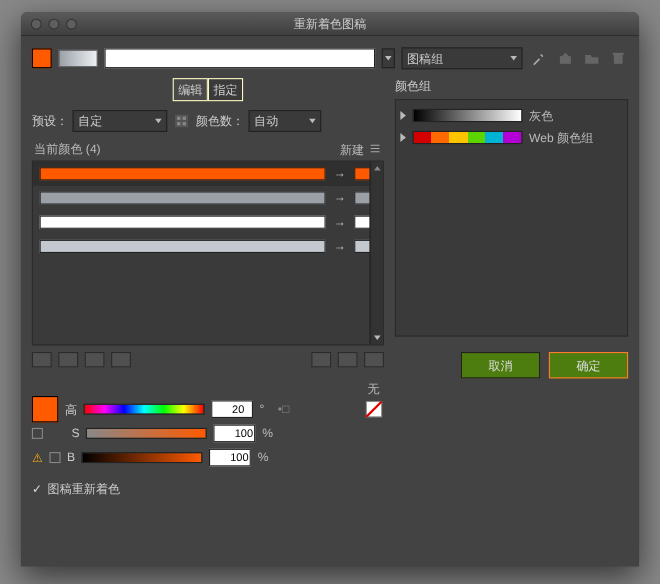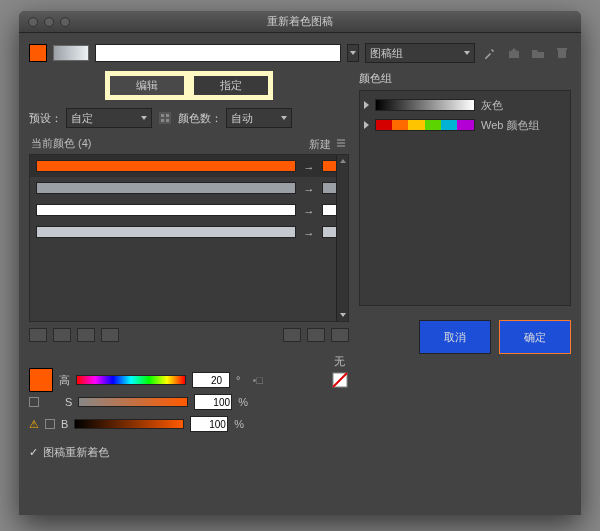--- a/index.html
+++ b/index.html
@@ -18,21 +18,21 @@
   .longfield { flex: 1; height: 18px; background: #fff; border: 1px solid #222; }
   .dd { width: 12px; height: 18px; background: #3a3a3a; border: 1px solid #222; display: flex; align-items: center; justify-content: center; }
   .tri { width: 0; height: 0; border-left: 3px solid transparent; border-right: 3px solid transparent; border-top: 4px solid #bbb; }
   .select { height: 20px; background: #3a3a3a; border: 1px solid #222; display: flex; align-items: center; padding: 0 4px; gap: 4px; color: #ccc; }
   .select .tri { margin-left: auto; }
   .iconbtn { width: 18px; height: 18px; display: flex; align-items: center; justify-content: center; color: #888; }
   .main { display: flex; gap: 10px; margin-top: 6px; }
   .left { width: 320px; }
   .right { flex: 1; }
   .tabs { display: flex; justify-content: center; gap: 0; margin-bottom: 8px; }
-  .tab { padding: 2px 26px; background: #3a3a3a; border: 5px solid #fef9c3; color: #ccc; }
+  .tab { padding: 2px 4px; background: #3a3a3a; border: 1px solid #fef9c3; color: #ccc; }
   .tab.inactive { background: #494949; }
   .presetrow { display: flex; align-items: center; gap: 4px; margin-bottom: 6px; }
   .label { color: #ccc; }
   .listhdr { display: flex; justify-content: space-between; align-items: center; padding: 0 2px; }
   .list { border: 1px solid #2a2a2a; background: #3a3a3a; height: 168px; margin-top: 2px; position: relative; }
   .lrow { display: flex; align-items: center; height: 22px; padding: 0 4px 0 6px; gap: 6px; }
   .lrow:first-child { background: #2f2f2f; }
   .cbar { height: 12px; flex: 1; border: 1px solid #222; }
   .arrow { color: #ccc; width: 14px; text-align: center; }
   .tgt { width: 22px; height: 12px; border: 1px solid #222; }
@@ -50,21 +50,21 @@
   .numfield { width: 34px; height: 16px; background: #fff; color: #000; border: 1px solid #222; font-size: 10px; padding: 0 18px; display: flex; align-items: center; }
   .cube { width: 10px; height: 10px; border: 1px solid #888; }
   .rightlbl { color: #ccc; margin-bottom: 4px; }
   .grplist { border: 1px solid #2a2a2a; background: #3a3a3a; height: 216px; padding: 4px; }
   .grprow { display: flex; align-items: center; gap: 6px; height: 20px; }
   .caret { width: 0; height: 0; border-top: 4px solid transparent; border-bottom: 4px solid transparent; border-left: 5px solid #bbb; }
   .grbar { width: 100px; height: 12px; border: 1px solid #222; }
   .gray { background: linear-gradient(90deg,#000,#fff); }
   .web { background: linear-gradient(90deg,#d40000 0 16%, #ff6a00 16% 33%, #ffc400 33% 50%, #5bd400 50% 66%, #00b3d4 66% 83%, #b300d4 83% 100%); }
   .footer { display: flex; justify-content: flex-end; gap: 8px; margin-top: 14px; }
-  .btn { width: 72px; height: 34px; background: #1d4ed8; border: 1px solid #222; color: #ddd; display: flex; align-items: center; justify-content: center; text-align: center; }
+  .btn { width: 72px; height: 24px; background: #4d7c0f; border: 1px solid #222; color: #ddd; display: flex; align-items: center; justify-content: center; text-align: center; }
   .btn.primary { border: 1px solid #ff7a2a; }
   .chk { display: flex; align-items: center; gap: 5px; margin-top: 10px; color: #ccc; }
   .chkmark { color: #ddd; }
   svg { display: block; }
 </style>
 </head>
 <body>
 
 <div class="window">
   <div class="titlebar">

